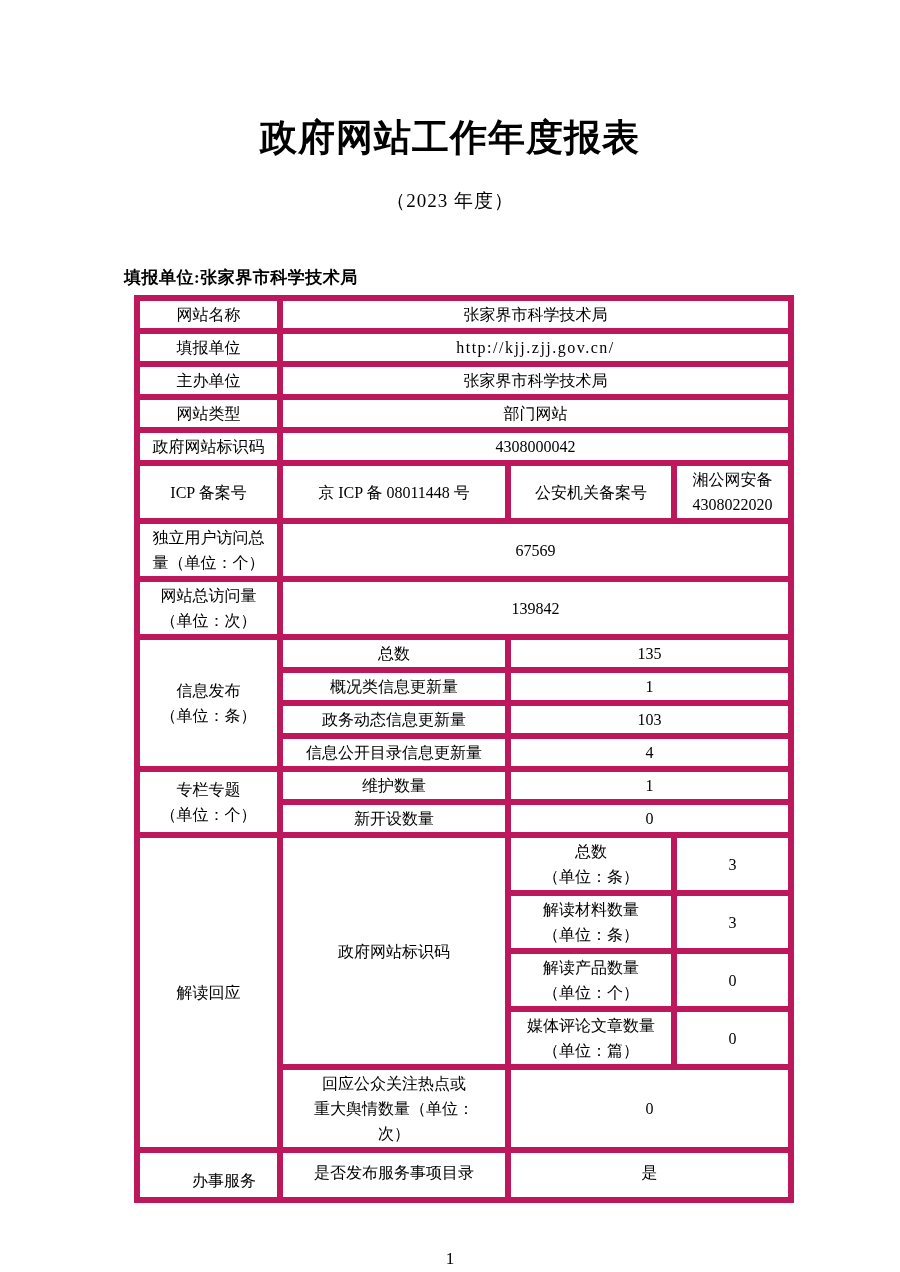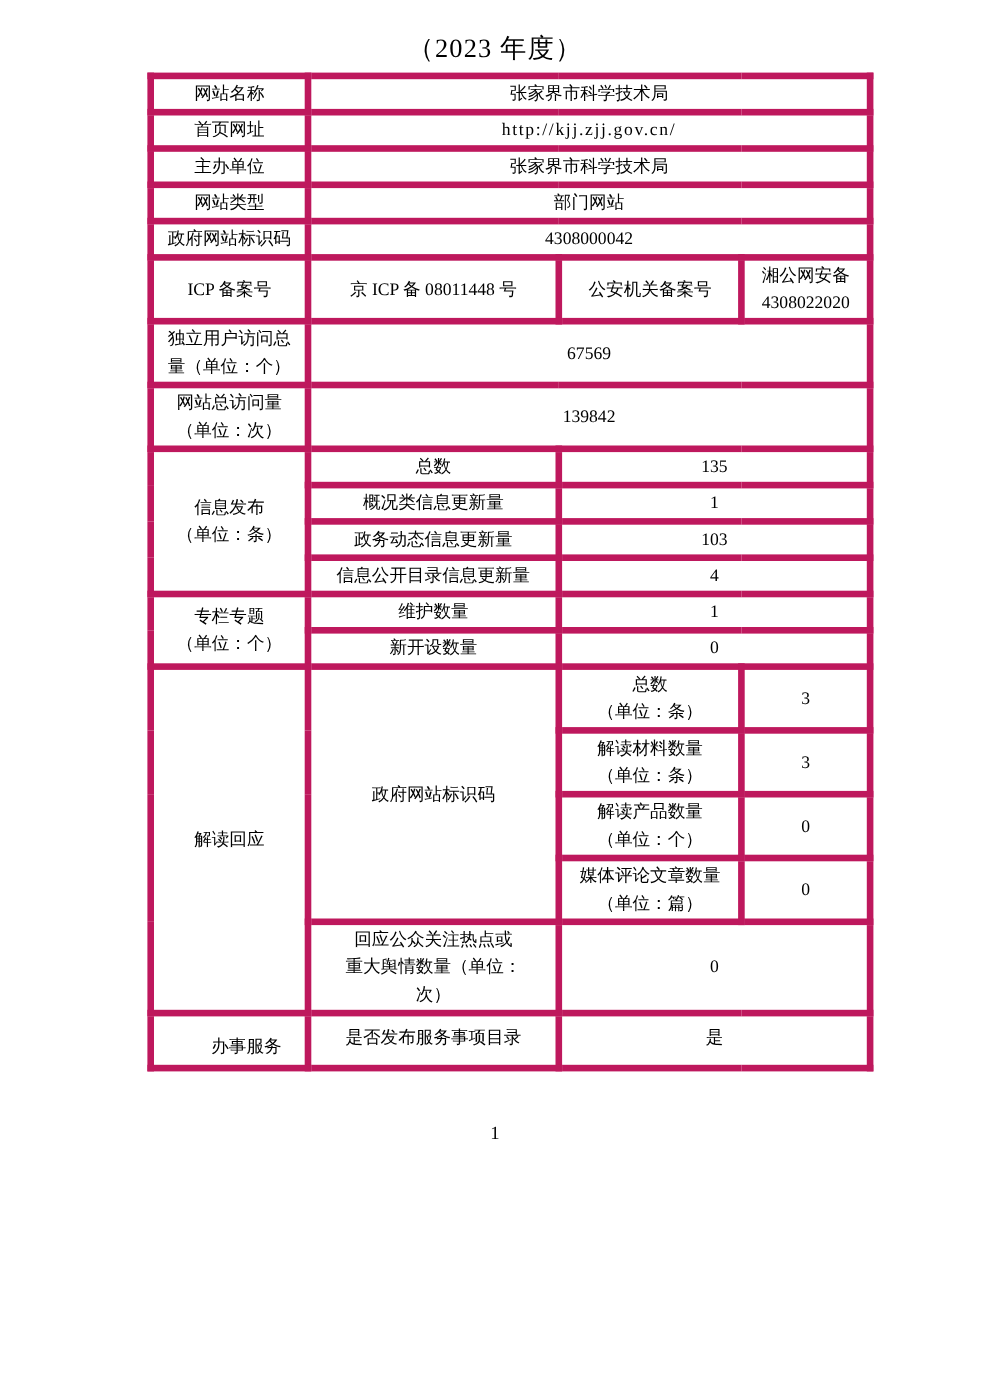--- a/index.html
+++ b/index.html
@@ -18,21 +18,21 @@
     text-align: center;
     font-family: "Liberation Sans", "DejaVu Sans", sans-serif;
     font-weight: bold;
     font-size: 37px;
     letter-spacing: 1px;
     line-height: 1.2;
   }
   .subtitle {
     margin-top: 28px;
     text-align: center;
-    font-size: 24px;
+    font-size: 19px;
     letter-spacing: 1px;
   }
   .reporting-unit {
     margin: 52px 0 0 124px;
     font-size: 17px;
     font-weight: bold;
     letter-spacing: 0.5px;
   }
   table.report-table {
     margin: 6px 0 0 134px;
@@ -63,36 +63,38 @@
     margin-top: 46px;
     text-align: center;
     font-size: 17px;
   }
 </style>
 </head>
 <body>
 
 <div class="page">
 
+  <h1 class="title">政府网站工作年度报表</h1>
   <div class="subtitle">（2023 年度）</div>
+  <div class="reporting-unit">填报单位:张家界市科学技术局</div>
 
   <table class="report-table">
     <colgroup>
       <col style="width:143px">
       <col style="width:228px">
       <col style="width:166px">
       <col style="width:117px">
     </colgroup>
     <tbody>
       <tr class="h30">
         <td>网站名称</td>
         <td colspan="3">张家界市科学技术局</td>
       </tr>
       <tr class="h30">
-        <td>首页网址</td>
+        <td>填报单位</td>
         <td colspan="3" class="url-cell">http://kjj.zjj.gov.cn/</td>
       </tr>
       <tr class="h30">
         <td>主办单位</td>
         <td colspan="3">张家界市科学技术局</td>
       </tr>
       <tr class="h30">
         <td>网站类型</td>
         <td colspan="3">部门网站</td>
       </tr>

